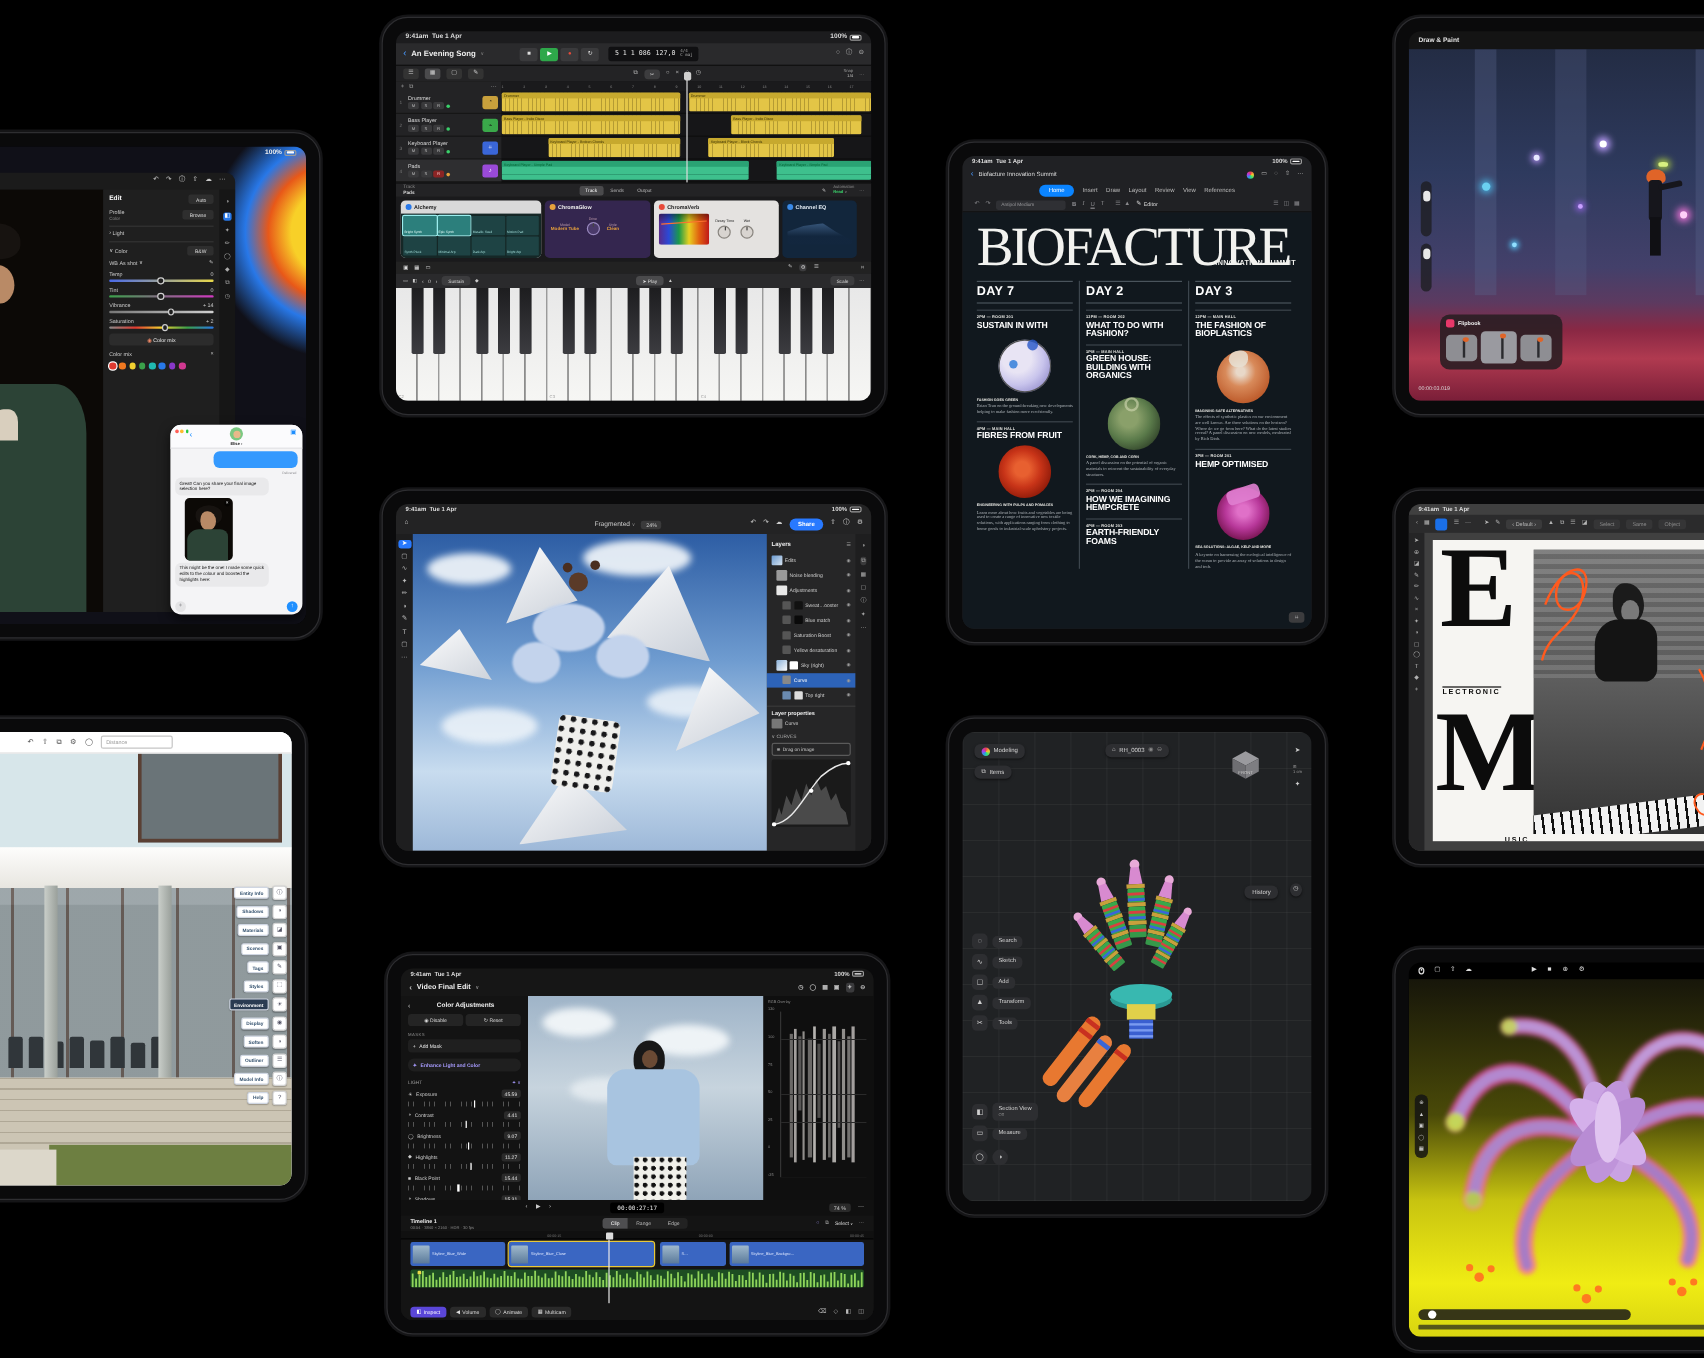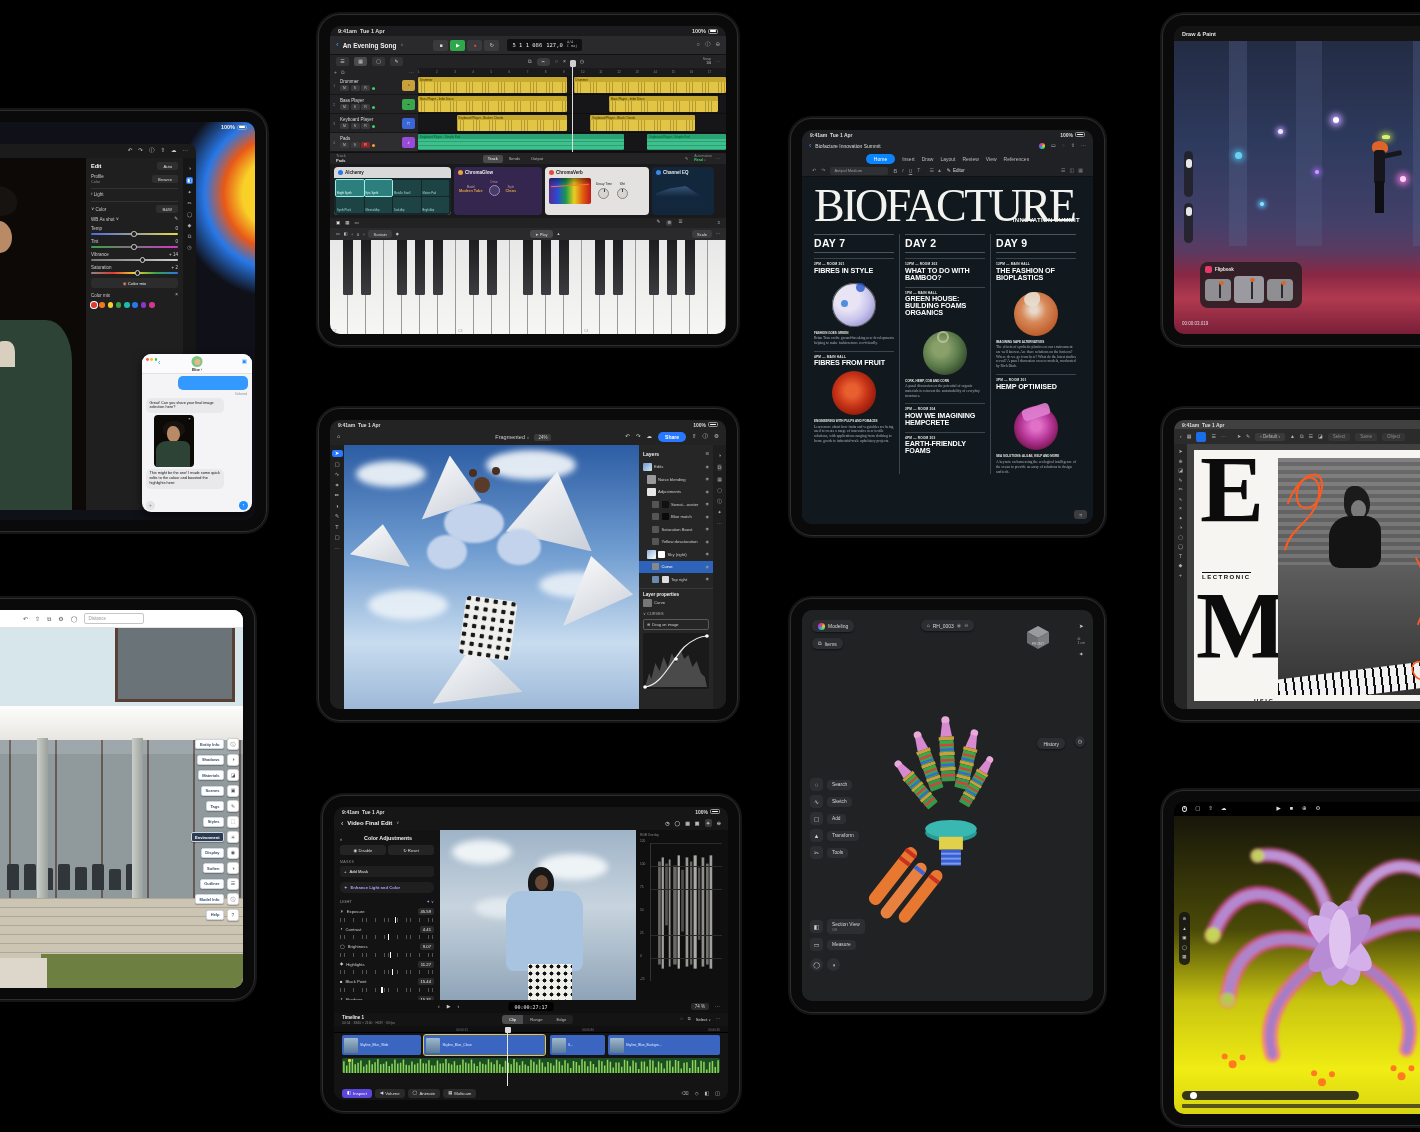--- a/index.html
+++ b/index.html
@@ -803,51 +803,51 @@
       <i class="g">▦</i>
     </span>
   </div>
   <div class="pg-doc">
     <div class="pg-head">BIOFACTURE</div>
     <div class="pg-sub">INNOVATION SUMMIT</div>
     <div class="pg-cols">
       <div class="pg-col">
         <div class="pg-day">DAY 7</div>
         <div class="pg-time">2PM — ROOM 201</div>
-        <div class="pg-til">FIBRES IN STYLE</div>
+        <div class="pg-til">SUSTAIN IN WITH</div>
         <div class="pg-img" style="background:radial-gradient(circle at 35% 35%,#e8e4f4 0 30%,#c8c4ec 55%,#9a94d0 80%),#b8b4e0;box-shadow:inset 0 0 0 1px #555">
           <div style="width:9px;height:9px;border-radius:50%;background:#2858c8;opacity:.8;margin:8px 0 0 24px"></div>
           <div style="width:7px;height:7px;border-radius:50%;background:#2878d8;opacity:.8;margin:8px 0 0 9px"></div>
         </div>
         <div class="pg-tag">FASHION GOES GREEN</div>
         <div class="pg-body">Brian Tran on the ground-breaking new developments helping to make fashion more eco-friendly.</div>
         <div class="pg-time">4PM — MAIN HALL</div>
         <div class="pg-til">FIBRES FROM FRUIT</div>
         <div class="pg-img" style="background:radial-gradient(circle at 45% 45%,#e86030 0 18%,#c83418 45%,#8a1808 78%),#701004"></div>
         <div class="pg-tag">ENGINEERING WITH PULPS AND POMACES</div>
         <div class="pg-body">Learn more about how fruits and vegetables are being used to create a range of innovative new textile solutions, with applications ranging from clothing to home goods to industrial-scale upholstery projects.</div>
       </div>
       <div class="pg-col">
         <div class="pg-day">DAY 2</div>
         <div class="pg-time">12PM — ROOM 202</div>
-        <div class="pg-til">WHAT TO DO WITH BAMBOO?</div>
+        <div class="pg-til">WHAT TO DO WITH FASHION?</div>
         <div class="pg-time">1PM — MAIN HALL</div>
-        <div class="pg-til">GREEN HOUSE: BUILDING FOAMS ORGANICS</div>
+        <div class="pg-til">GREEN HOUSE: BUILDING WITH ORGANICS</div>
         <div class="pg-img" style="background:radial-gradient(circle at 40% 40%,#8aa06a 0 20%,#5a7a4a 50%,#2a3a24 85%),#1a2418">
           <div style="width:12px;height:12px;border-radius:50%;border:2px solid #c8d0a8;opacity:.7;margin:14px 0 0 14px"></div>
         </div>
         <div class="pg-tag">CORK, HEMP, COB AND CORN</div>
         <div class="pg-body">A panel discussion on the potential of organic materials to reinvent the sustainability of everyday structures.</div>
         <div class="pg-time">2PM — ROOM 204</div>
         <div class="pg-til">HOW WE IMAGINING HEMPCRETE</div>
         <div class="pg-time">4PM — ROOM 203</div>
         <div class="pg-til">EARTH-FRIENDLY FOAMS</div>
       </div>
       <div class="pg-col">
-        <div class="pg-day">DAY 9</div>
+        <div class="pg-day">DAY 3</div>
         <div class="pg-time">12PM — MAIN HALL</div>
         <div class="pg-til">THE FASHION OF BIOPLASTICS</div>
         <div class="pg-img" style="background:radial-gradient(circle at 45% 40%,#e8d8c8 0 10%,#d88a5a 35%,#c06030 70%,#a84820 100%)">
           <div style="width:16px;height:14px;background:#e8e0d4;border-radius:60% 40% 50% 50%;opacity:.85;margin:10px 0 0 10px"></div>
         </div>
         <div class="pg-tag">IMAGINING SAFE ALTERNATIVES</div>
         <div class="pg-body">The effects of synthetic plastics on our environment are well known. Are there solutions on the horizon? Where do we go from here? What do the latest studies reveal? A panel discussion on new models, moderated by Rich Dinh.</div>
         <div class="pg-time">3PM — ROOM 201</div>
         <div class="pg-til">HEMP OPTIMISED</div>
         <div class="pg-img" style="background:radial-gradient(circle at 50% 45%,#e070c8 0 15%,#b8389a 45%,#701048 80%),#500838">

